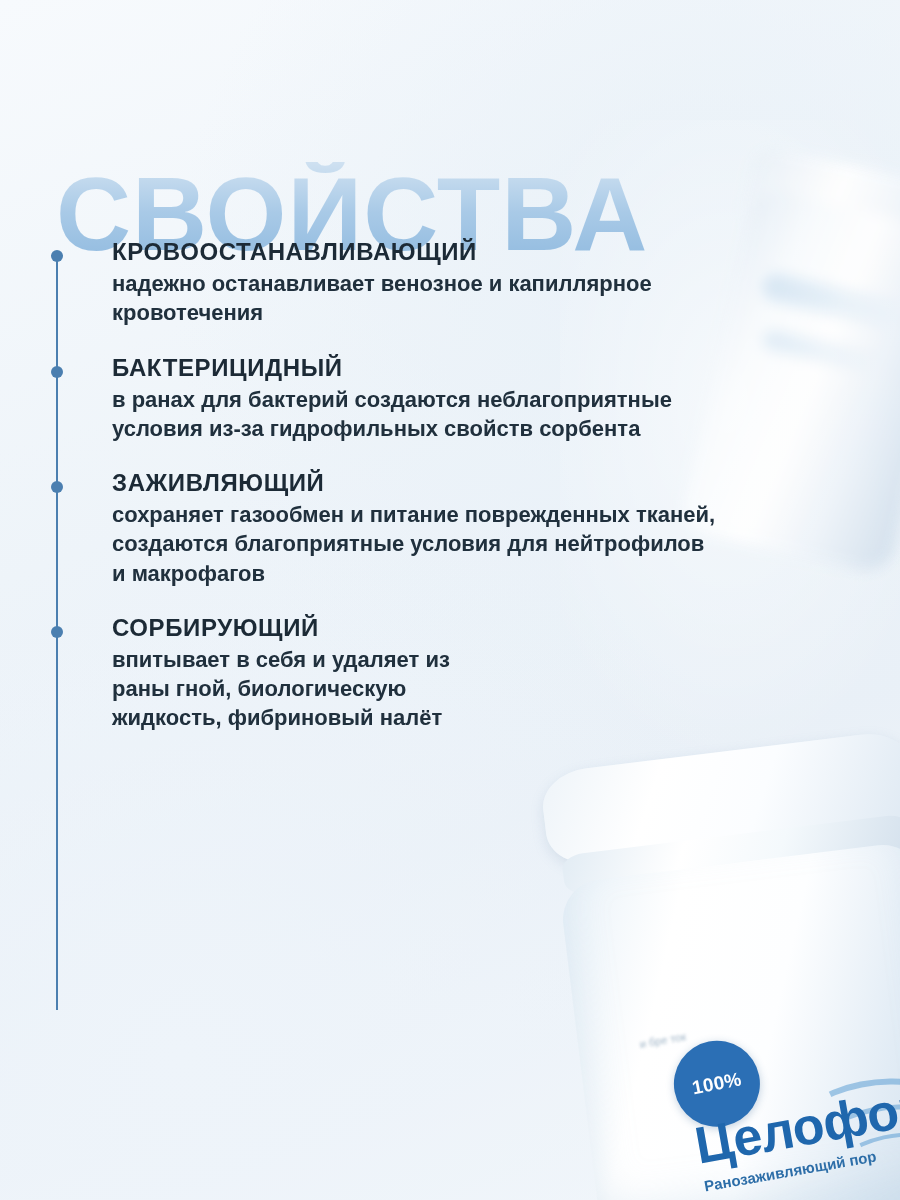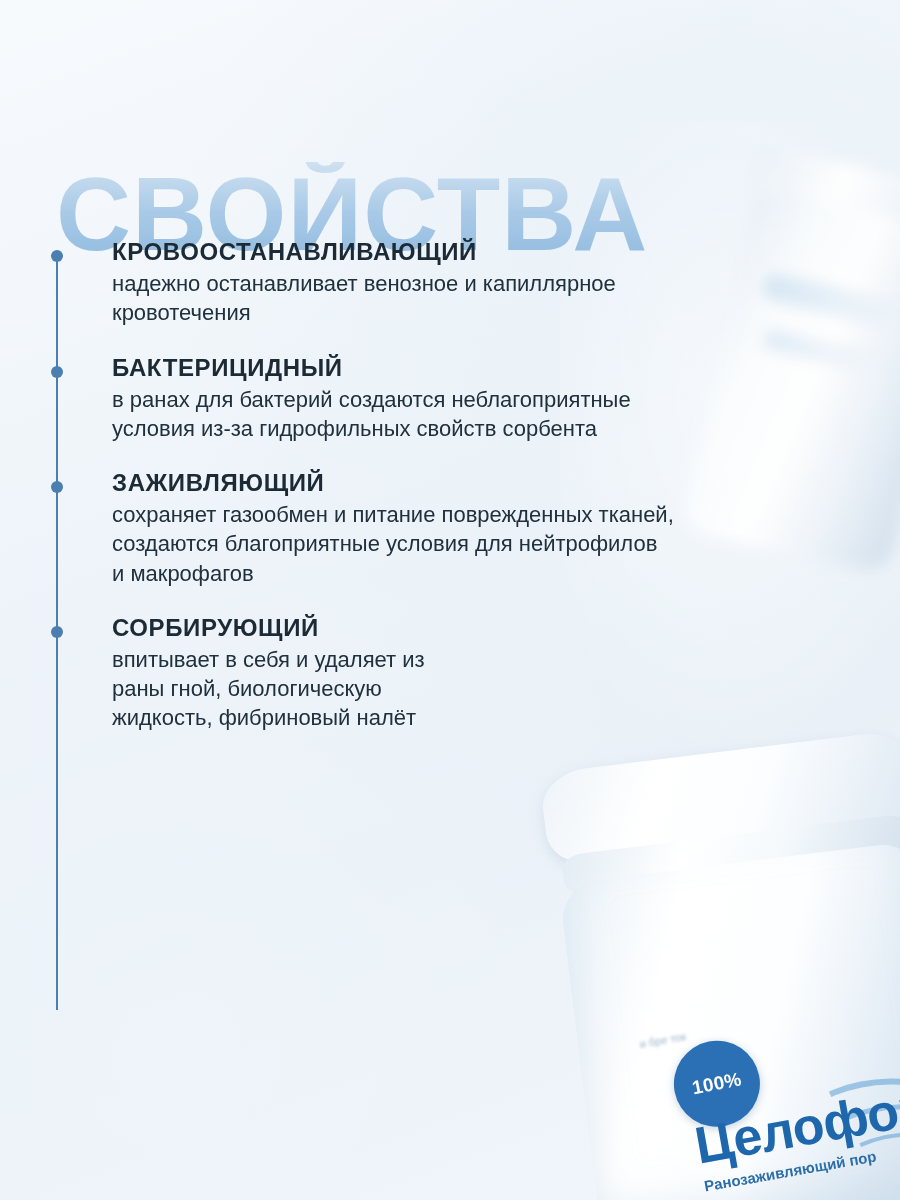--- a/index.html
+++ b/index.html
@@ -248,21 +248,21 @@
     font-weight: 700;
     letter-spacing: 0.6px;
     color: #1c2a36;
     text-transform: uppercase;
   }
   .item p {
     margin: 0;
     font-size: 22px;
     line-height: 1.33;
     color: #20303d;
-    font-weight: 400;
+    font-weight: 700;
     white-space: pre-line;
   }
 </style>
 </head>
 <body>
 
 <div class="page">
 
   <div class="photo-layer">
 

